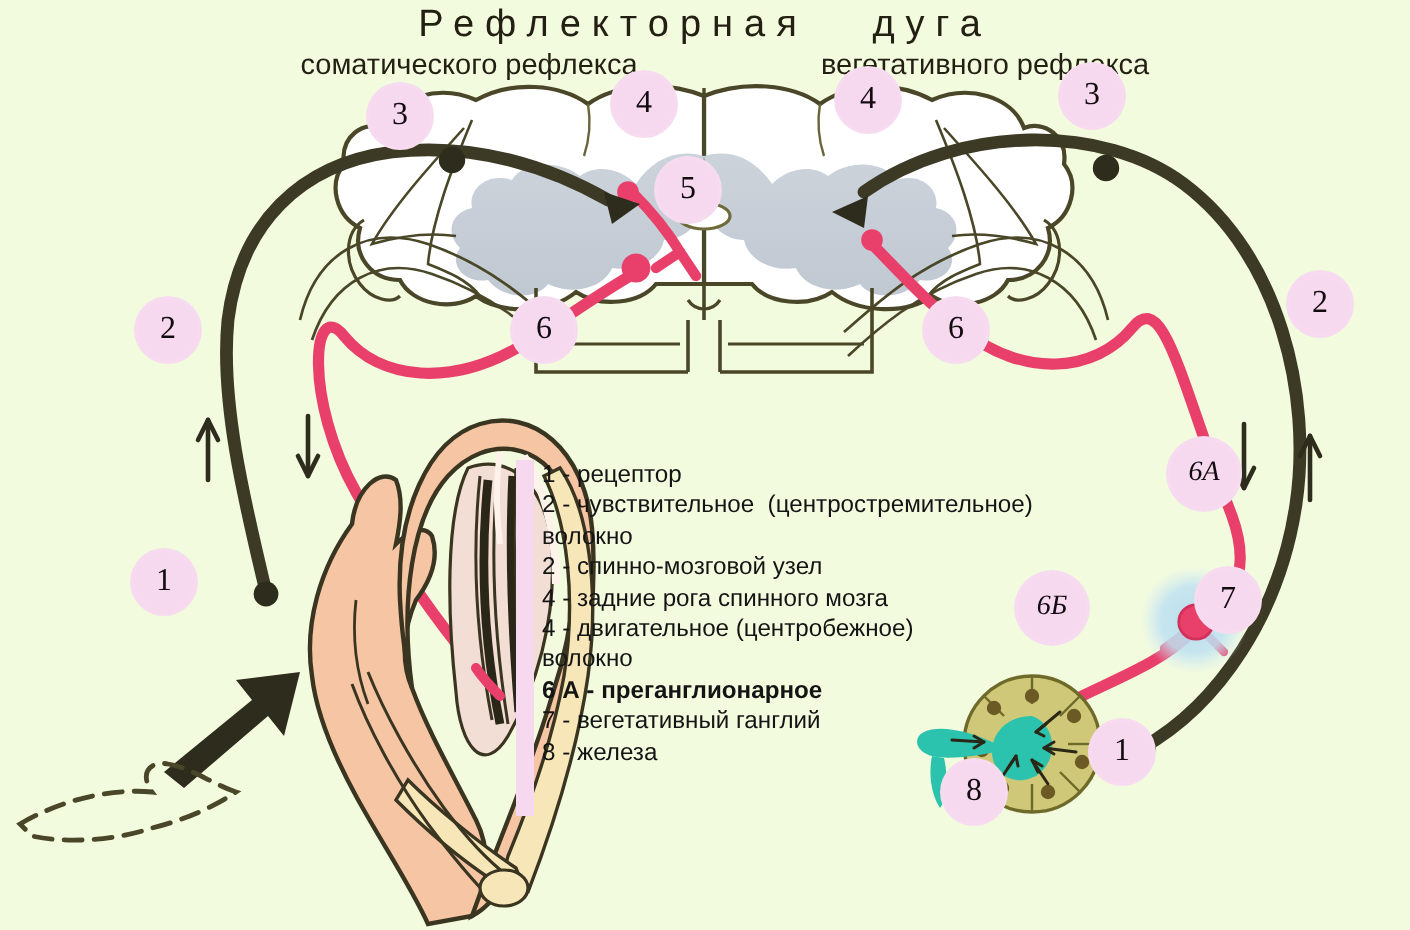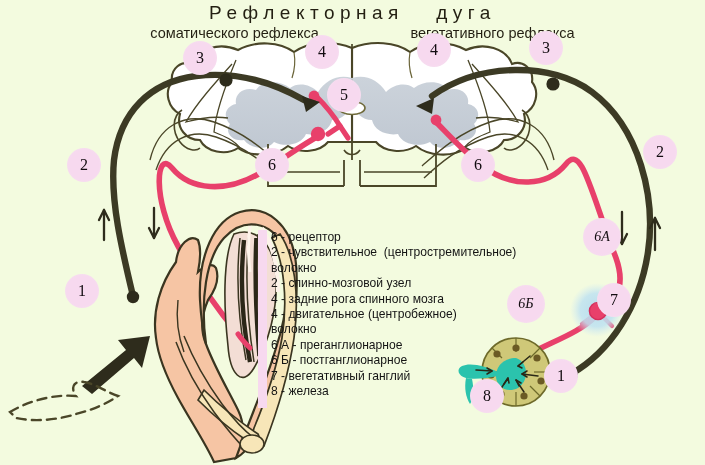--- a/index.html
+++ b/index.html
@@ -37,21 +37,21 @@
   #legend .bar{
     position:absolute;left:0px;top:0px;width:9px;height:178px;
     background:#f7d9ef;
   }
   #legend ul{list-style:none;margin:0;padding:0;}
   #legend li{
     font-size:12.1px;color:#141414;line-height:15.4px;
     white-space:pre;padding-left:13px;
     font-family:"Liberation Sans", sans-serif;
   }
-  #legend li.ind{}
+  #legend li.ind{font-weight:bold;}
 </style>
 </head>
 <body>
 
 <div id="stage">
 
   <svg id="art" width="705" height="465" viewBox="0 0 705 465">
     <defs>
       <radialGradient id="halo" cx="50%" cy="50%" r="50%">
         <stop offset="0%" stop-color="#b5dcee" stop-opacity="0.95"></stop>
@@ -315,29 +315,28 @@
     </g>
   </svg>
 
   <div class="ttl">Рефлекторная   дуга</div>
   <div class="sub" style="left:-118px;">соматического рефлекса</div>
   <div class="sub" style="left:140px;">вегетативного рефлекса</div>
 
   <div id="legend">
     <div class="bar"></div>
     <ul>
-      <li>6 - рецептор</li>
+      <li>1 - рецептор</li>
       <li>2 - чувствительное  (центростремительное)</li>
       <li>волокно</li>
       <li>2 - спинно-мозговой узел</li>
       <li>4 - задние рога спинного мозга</li>
       <li>4 - двигательное (центробежное)</li>
       <li>волокно</li>
       <li class="ind">6 А - преганглионарное</li>
-      <li class="ind">6 Б - постганглионарное</li>
       <li>7 - вегетативный ганглий</li>
       <li>8 - железа</li>
     </ul>
   </div>
 
   <div id="callouts">
       <div class="bub" style="left: 65px; top: 274px; width: 34px; height: 34px;">1</div>
       <div class="bub" style="left: 67px; top: 148px; width: 34px; height: 34px;">2</div>
       <div class="bub" style="left: 183px; top: 41px; width: 34px; height: 34px;">3</div>
       <div class="bub" style="left: 305px; top: 35px; width: 34px; height: 34px;">4</div>

